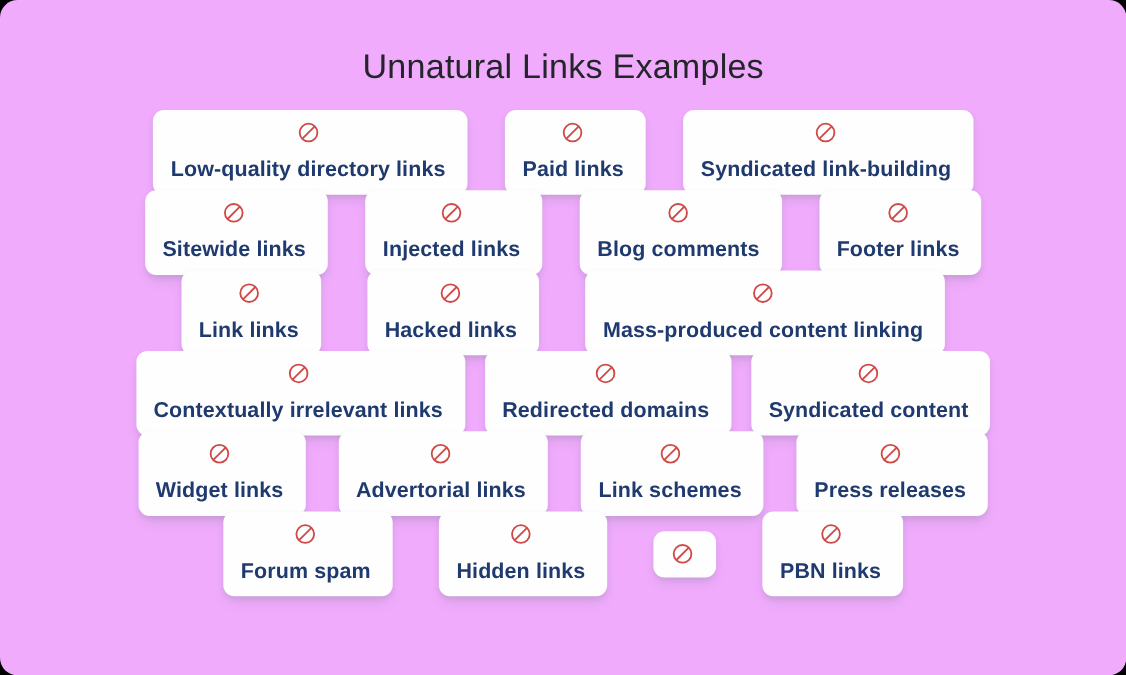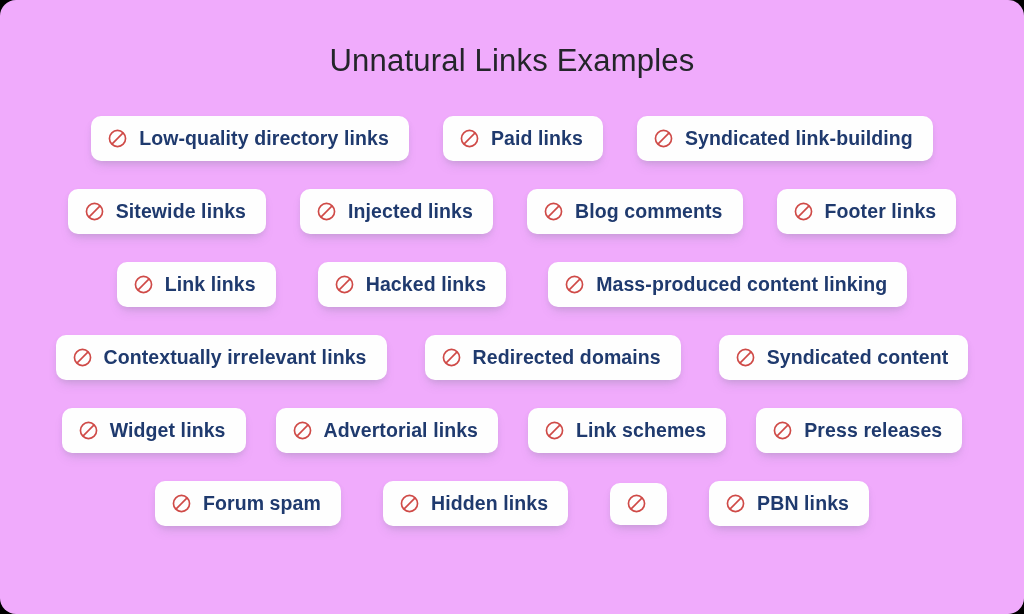--- a/index.html
+++ b/index.html
@@ -39,35 +39,36 @@
   .row {
     display: flex;
     align-items: center;
     justify-content: center;
     gap: 30px;
     height: 73px;
   }
   .row.r1 { gap: 34px; }
   .row.r2 { gap: 34px; text-align: right; }
   .row.r3 { gap: 42px; }
-  .row.r4 { gap: 38px; }
+  .row.r4 { gap: 18px; }
   .row.r5 { }
   .row.r6 { gap: 42px; }
 
   .chip {
     position: relative;
     display: inline-flex;
     align-items: center;
     gap: 11px;
     background: #fefefe;
     border-radius: 10px;
     padding: 10px 20px 11px 16px;
     box-shadow: 0 7px 11px -4px rgba(120,125,145,0.28),
                 0 2px 4px rgba(120,125,145,0.12);
     white-space: nowrap;
+    flex-direction: column;
   }
   .chip-label {
     font-size: 19.5px;
     font-weight: bold;
     color: #1f3a6e;
     letter-spacing: 0.1px;
     line-height: 24px;
   }
   .ban-icon {
     display: inline-block;

